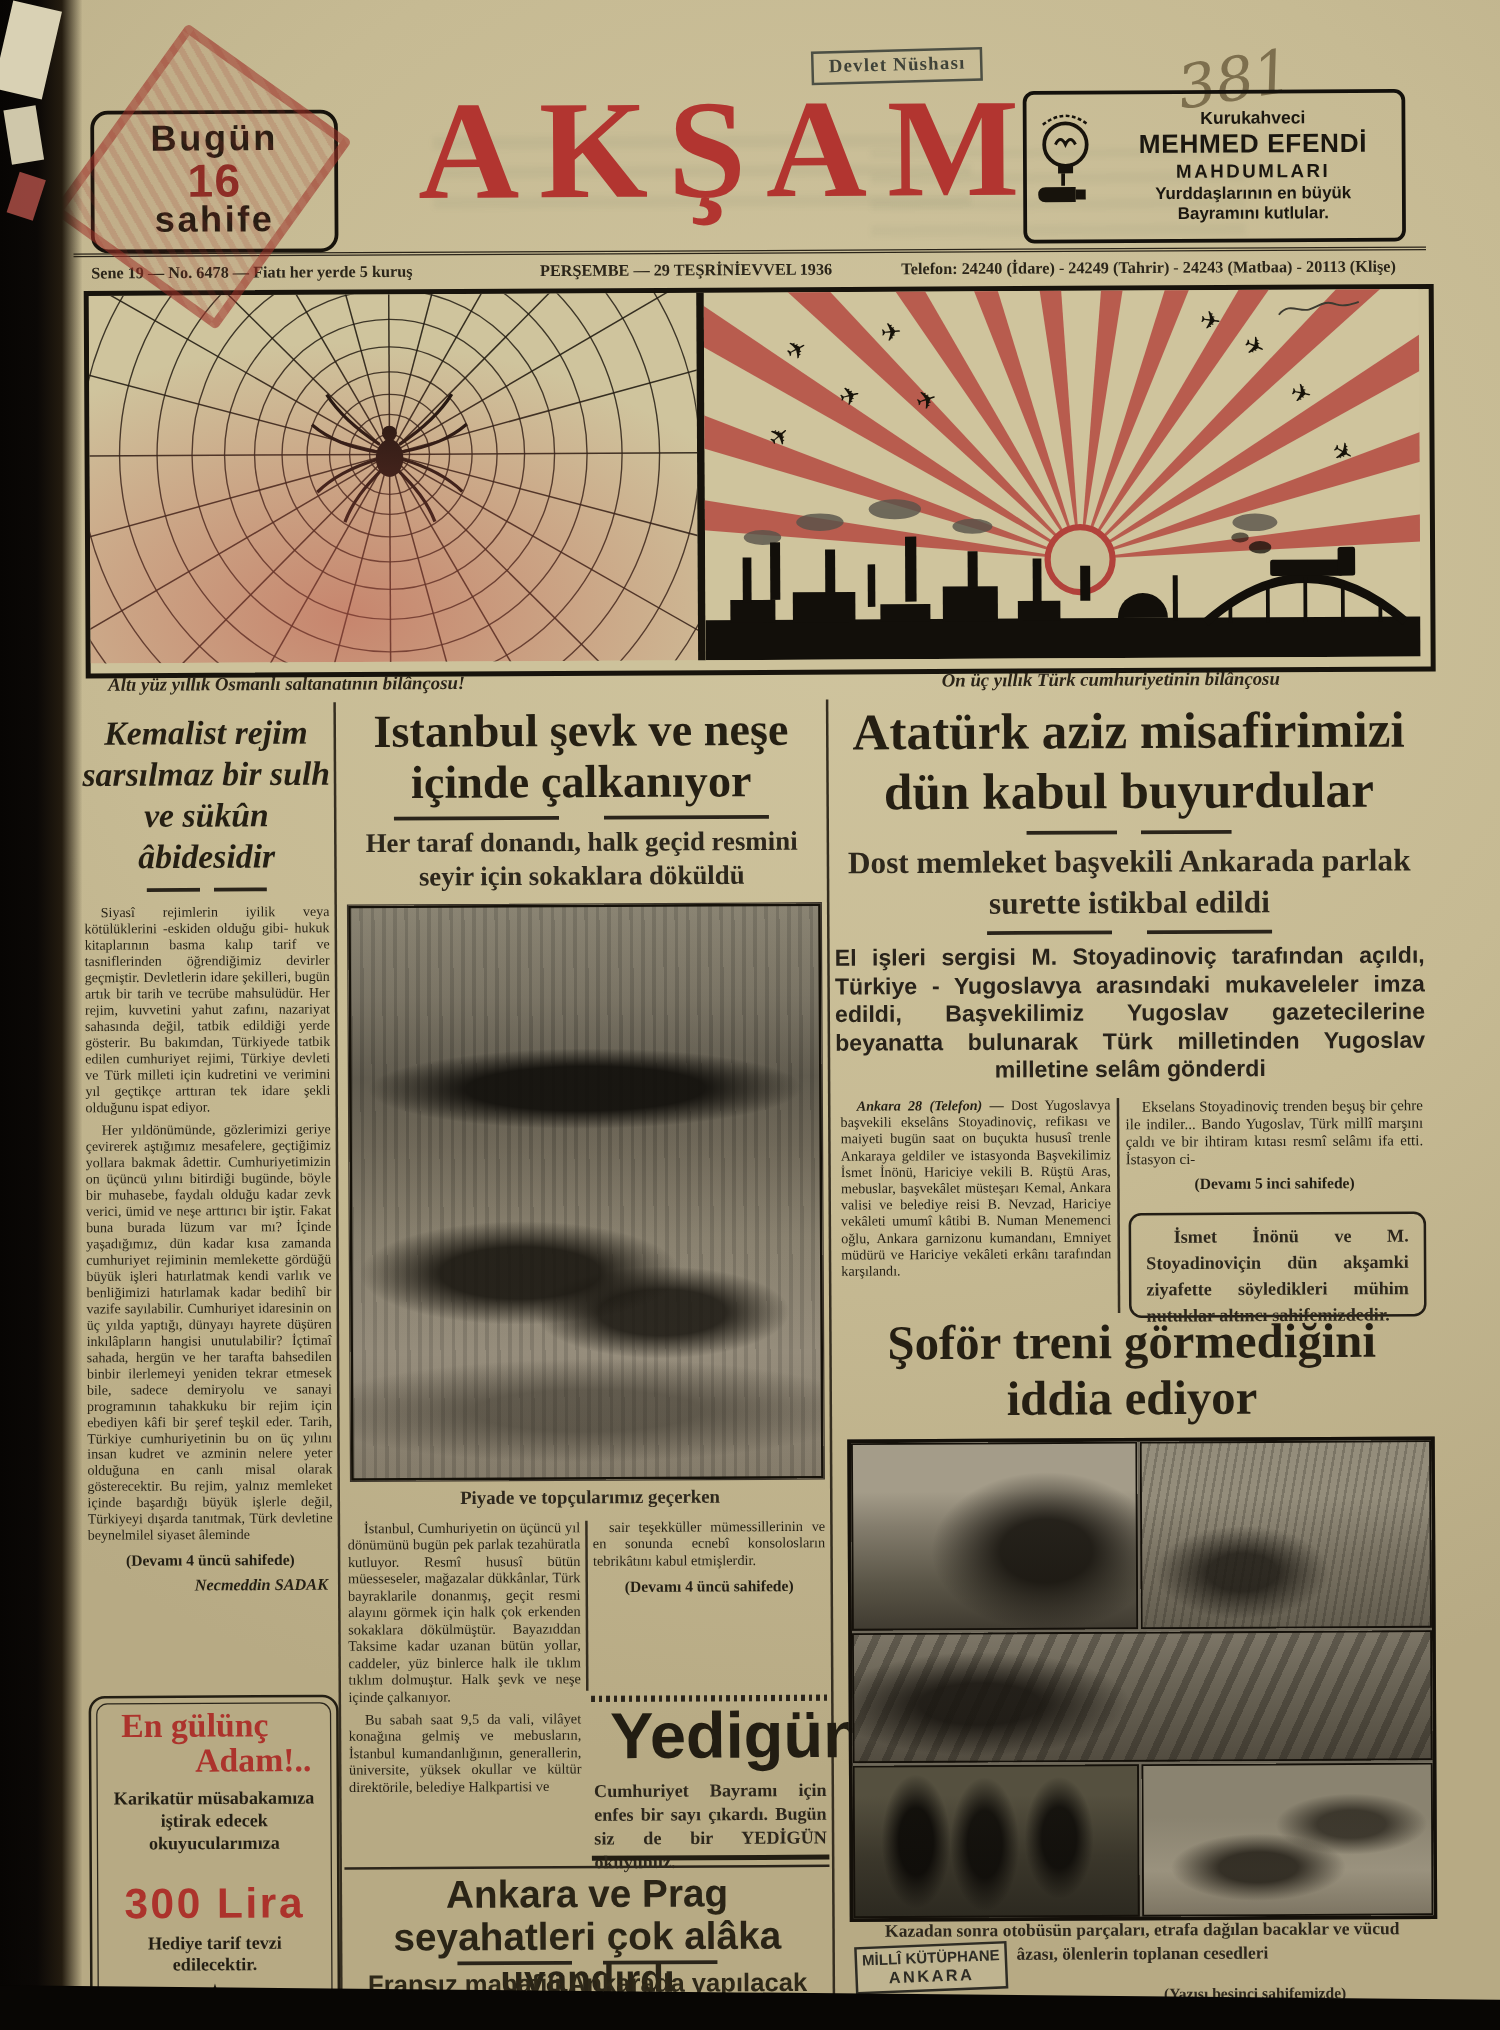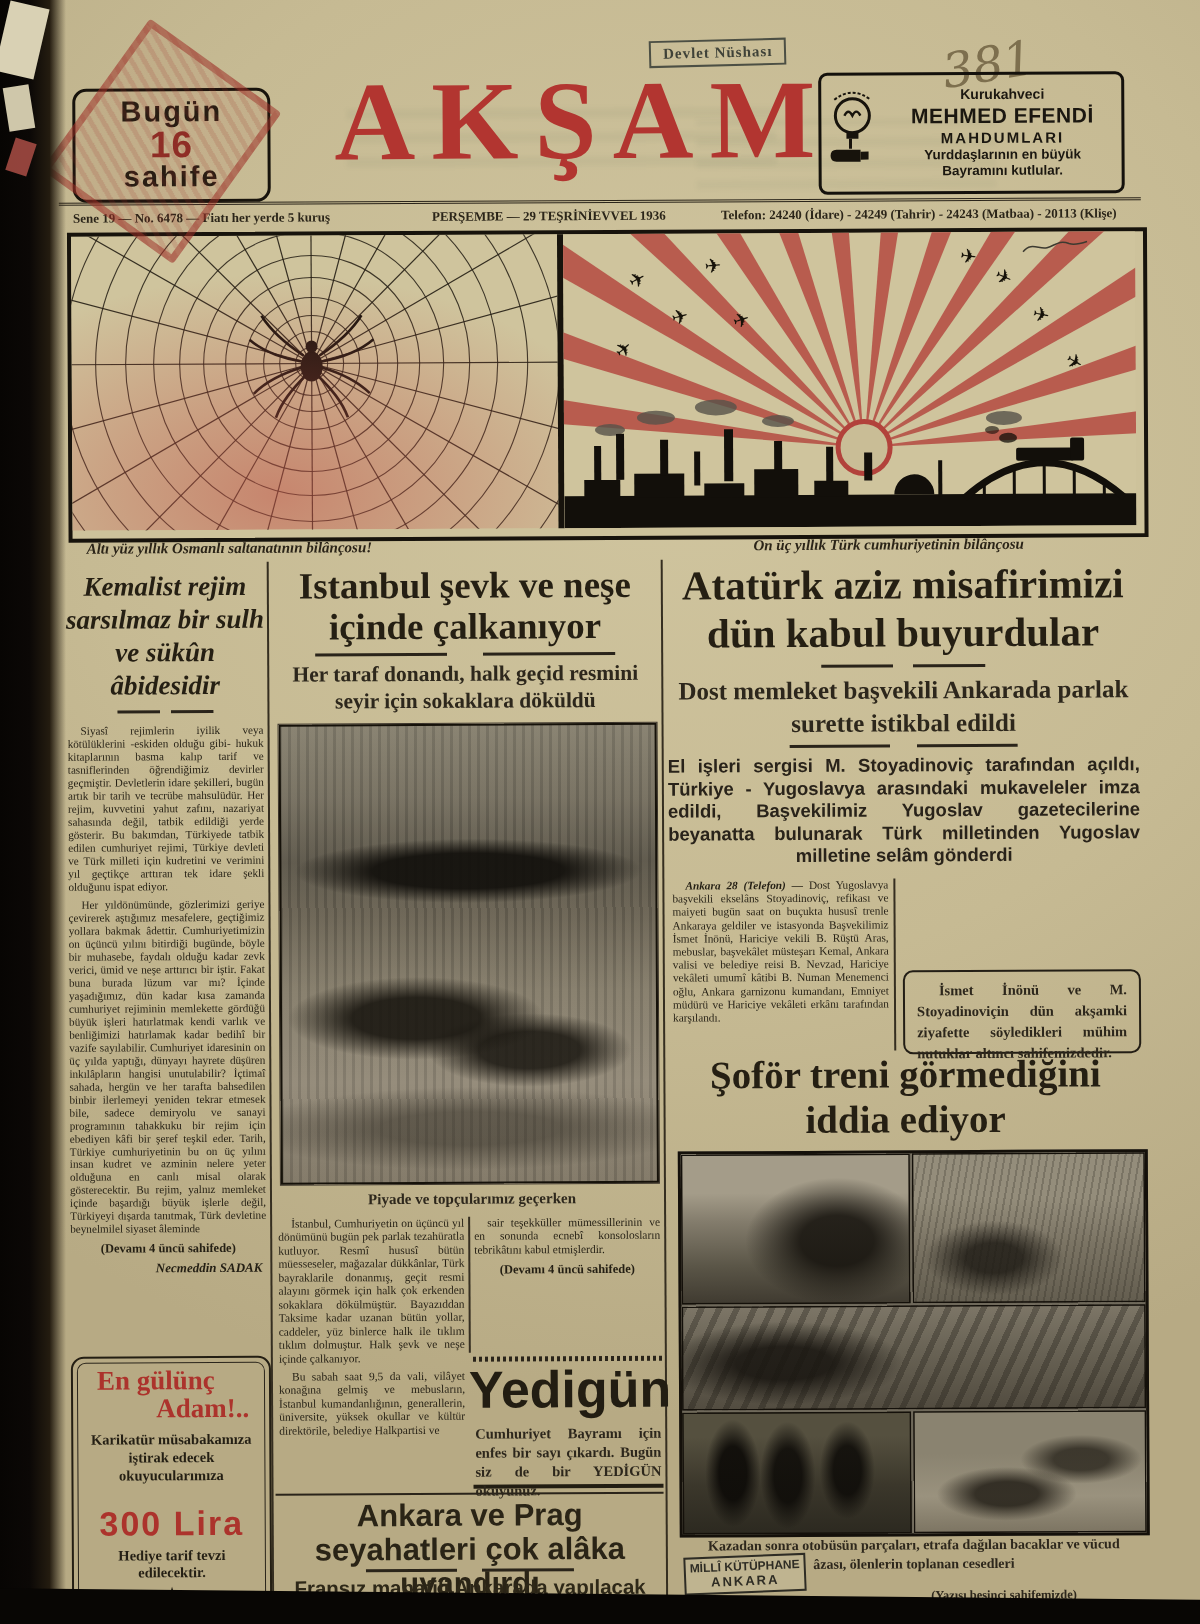--- a/index.html
+++ b/index.html
@@ -90,21 +90,21 @@
       linear-gradient(180deg,#8d8776 0%,#7a7465 16%,#5d584c 30%,#6e6758 42%,#8b8371 58%,#9a9180 78%,#857c6b 100%);}
   .pcaption{left:300px;top:1190px;width:340px;text-align:center;font-weight:bold;font-size:15px;}
   .subcol{font-size:11.5px;line-height:1.17;text-align:justify;color:#241f14;}
   .subcol .para{text-indent:13px;margin:0 0 5px 0;}
   .istA{left:276px;top:1216px;width:186px;}
   .istB{left:472px;top:1216px;width:186px;}
   .subvrule{left:466px;top:1216px;height:136px;}
 
   .hatch{left:470px;top:1356px;width:190px;height:5px;
          background:repeating-linear-gradient(90deg,#2a241a 0 3px,transparent 3px 6px);}
-  .yed-title{left:466px;top:1362px;width:190px;text-align:center;font-family:"Liberation Sans",sans-serif;
+  .yed-title{left:485px;top:1362px;width:190px;text-align:center;font-family:"Liberation Sans",sans-serif;
              font-weight:bold;font-size:52px;line-height:1.05;color:#221d12;}
   .yed-body{left:472px;top:1424px;width:186px;font-size:14.5px;font-weight:bold;line-height:1.3;text-align:justify;}
   .yed-rule{left:470px;top:1484px;width:190px;height:3.5px;background:#221d12;}
 
   .prag-rule{left:272px;top:1492px;width:388px;height:2px;background:#2a241a;}
   .prag-title{left:272px;top:1498px;width:388px;text-align:center;font-family:"Liberation Sans",sans-serif;
               font-weight:bold;font-size:31px;line-height:1.1;color:#2a2416;}
   .prag-under{left:362px;top:1568px;width:208px;}
   .prag-sub{left:272px;top:1574px;width:388px;text-align:center;font-family:"Liberation Sans",sans-serif;
             font-weight:bold;font-size:20.5px;line-height:1.22;color:#2e2818;}
@@ -396,20 +396,24 @@
 
   <div class="abs ata-title hl col">Atatürk aziz misafirimizi dün kabul buyurdular</div>
   <div class="abs splitrule ata-rule1"></div>
   <div class="abs ata-sub col">Dost memleket başvekili Ankarada parlak surette istikbal edildi</div>
   <div class="abs splitrule ata-rule2"></div>
   <div class="abs ata-lead col">El işleri sergisi M. Stoyadinoviç tarafından açıldı, Türkiye - Yugoslavya arasındaki mukaveleler imza edildi, Başvekilimiz Yugoslav gazetecilerine beyanatta bulunarak Türk milletinden Yugoslav milletine selâm gönderdi</div>
   <div class="abs subcol ataA col">
     <div class="para"><span style="font-style:italic;font-weight:bold;">Ankara 28 (Telefon) —</span><span> Dost Yugoslavya başvekili ekselâns Stoyadinoviç, refikası ve maiyeti bugün saat on buçukta hususî trenle Ankaraya geldiler ve istasyonda Başvekilimiz İsmet İnönü, Hariciye vekili B. Rüştü Aras, mebuslar, başvekâlet müsteşarı Kemal, Ankara valisi ve belediye reisi B. Nevzad, Hariciye vekâleti umumî kâtibi B. Numan Menemenci oğlu, Ankara garnizonu kumandanı, Emniyet müdürü ve Hariciye vekâleti erkânı tarafından karşılandı.</span></div>
   </div>
   <div class="vrule ata-vrule"></div>
+  <div class="abs subcol ataB col">
+    <div class="para">Ekselans Stoyadinoviç trenden beşuş bir çehre ile indiler... Bando Yugoslav, Türk millî marşını çaldı ve bir ihtiram kıtası resmî selâmı ifa etti. İstasyon ci-</div>
+    <div class="cont">(Devamı 5 inci sahifede)</div>
+  </div>
   <div class="abs infobox">
     <div class="txt">İsmet İnönü ve M. Stoyadinoviçin dün akşamki ziyafette söyledikleri mühim nutuklar altıncı sahifemizdedir.</div>
   </div>
 
   <div class="abs sofor-title hl col">Şoför treni görmediğini iddia ediyor</div>
   <div class="abs collage">
     <div class="cell c1"></div>
     <div class="cell c2"></div>
     <div class="cell c3"></div>
     <div class="cell c4"></div>

